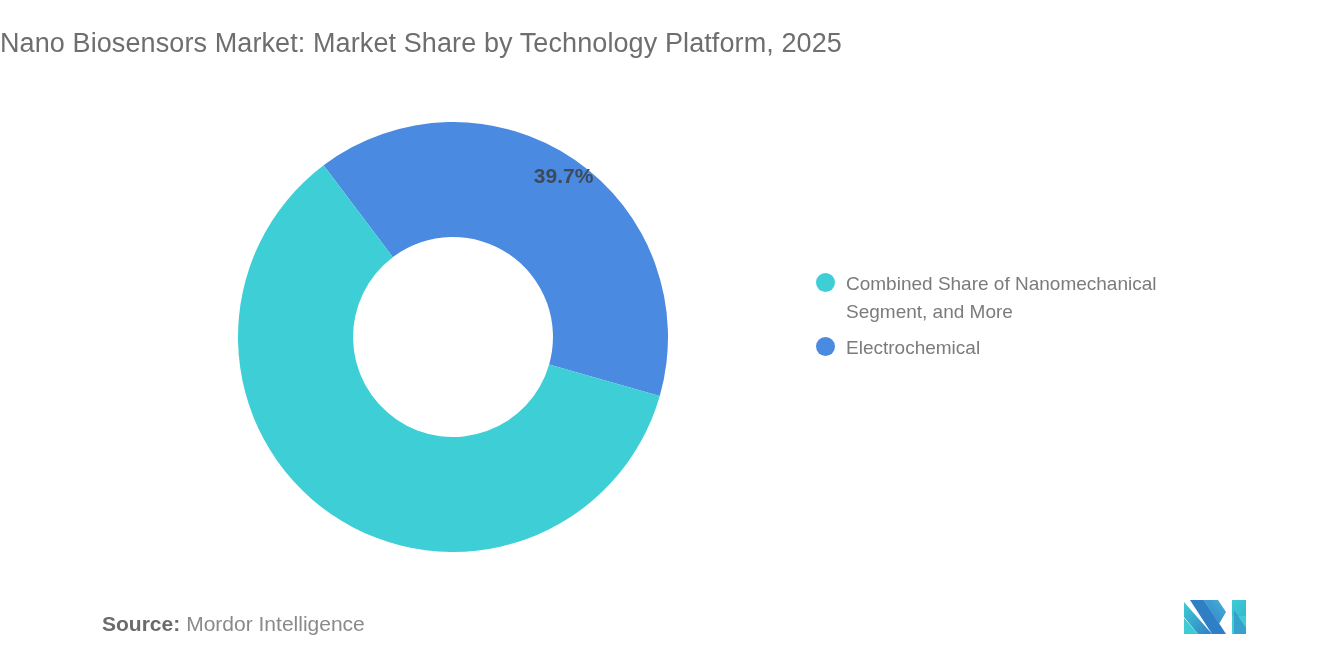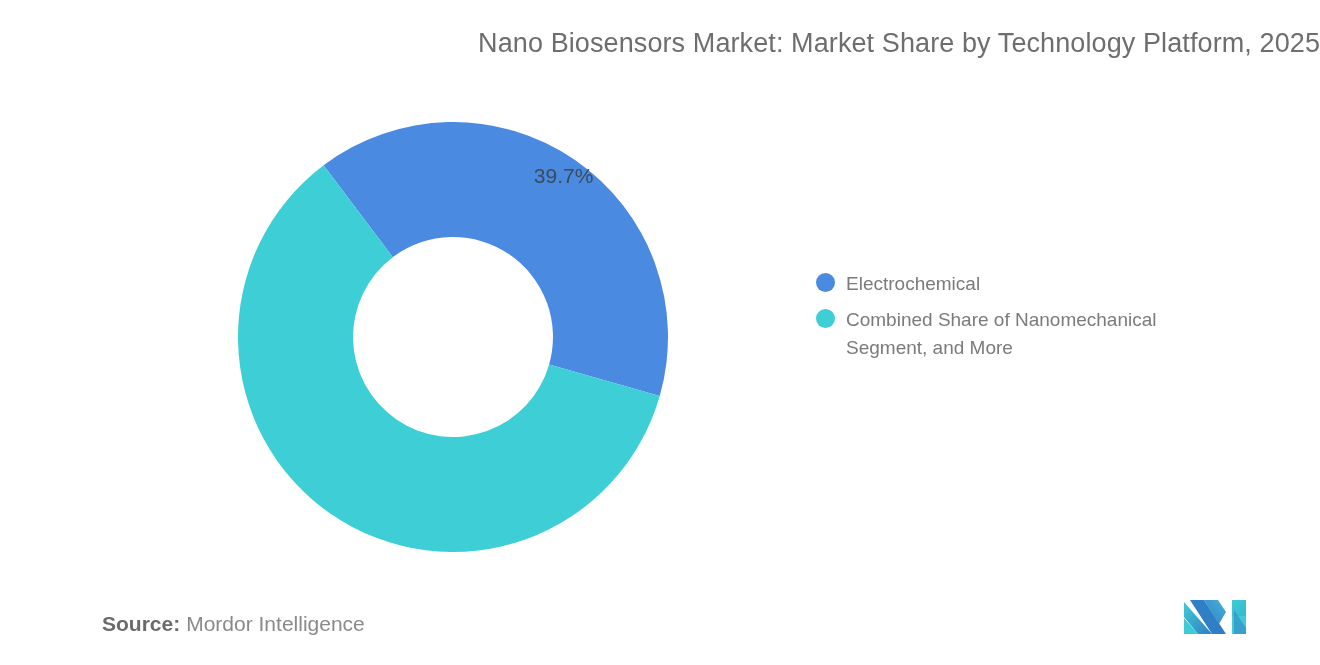--- a/index.html
+++ b/index.html
@@ -16,21 +16,21 @@
     font-family: "Liberation Sans", sans-serif;
     -webkit-font-smoothing: antialiased;
   }
 
   
   #chart-title {
     position: absolute;
     left: 0;
     top: 28px;
     width: 1320px;
-    text-align: right;
+    text-align: left;
     font-size: 27px;
     font-weight: 400;
     color: #6e6e6e;
     letter-spacing: 0.1px;
     white-space: nowrap;
   }
 
   
   #donut-wrap {
     position: absolute;
@@ -49,21 +49,21 @@
     left: 0;
     top: 0;
     width: 430px;
     text-align: center;
     pointer-events: none;
   }
   #slice-value-label span {
     position: absolute;
     font-size: 21px;
     color: #3d4a5c;
-    font-weight: 400;
+    font-weight: 700;
     white-space: nowrap;
   }
 
   
   #legend {
     position: absolute;
     left: 816px;
     top: 270px;
     width: 440px;
   }
@@ -130,26 +130,26 @@
         <path d="M 421.75380854743815 273.9734063042765 A 215 215 0 1 1 85.60977002230962 43.293365339832036 L 154.83354306037398 135.1564148830219 A 99.97500000000001 99.97500000000001 0 1 0 311.14052097455874 242.4226339314886 Z" fill="#3dced6"></path>
       </g>
   </svg>
   <div id="slice-value-label">
       <span style="left: 325.613px; top: 53.8164px; transform: translate(-50%, -50%);">39.7%</span>
     </div>
 </div>
 
 <div id="legend">
   <div class="legend-row">
+    <span class="legend-swatch" style="background: rgb(61, 206, 214);"></span>
+    <span class="legend-label">Combined Share of Nanomechanical Segment, and More</span>
+  </div>
+  <div class="legend-row">
     <span class="legend-swatch" style="background: rgb(74, 138, 224);"></span>
     <span class="legend-label">Electrochemical</span>
-  </div>
-  <div class="legend-row">
-    <span class="legend-swatch" style="background: rgb(61, 206, 214);"></span>
-    <span class="legend-label">Combined Share of Nanomechanical Segment, and More</span>
   </div>
 </div>
 
 <div id="source-line">
   <span class="source-key">Source:</span><span class="source-val">Mordor Intelligence</span>
 </div>
 
 <div id="brand-logo">
   <svg viewBox="0 0 74 42" width="74" height="42" aria-hidden="true">
     <defs>

